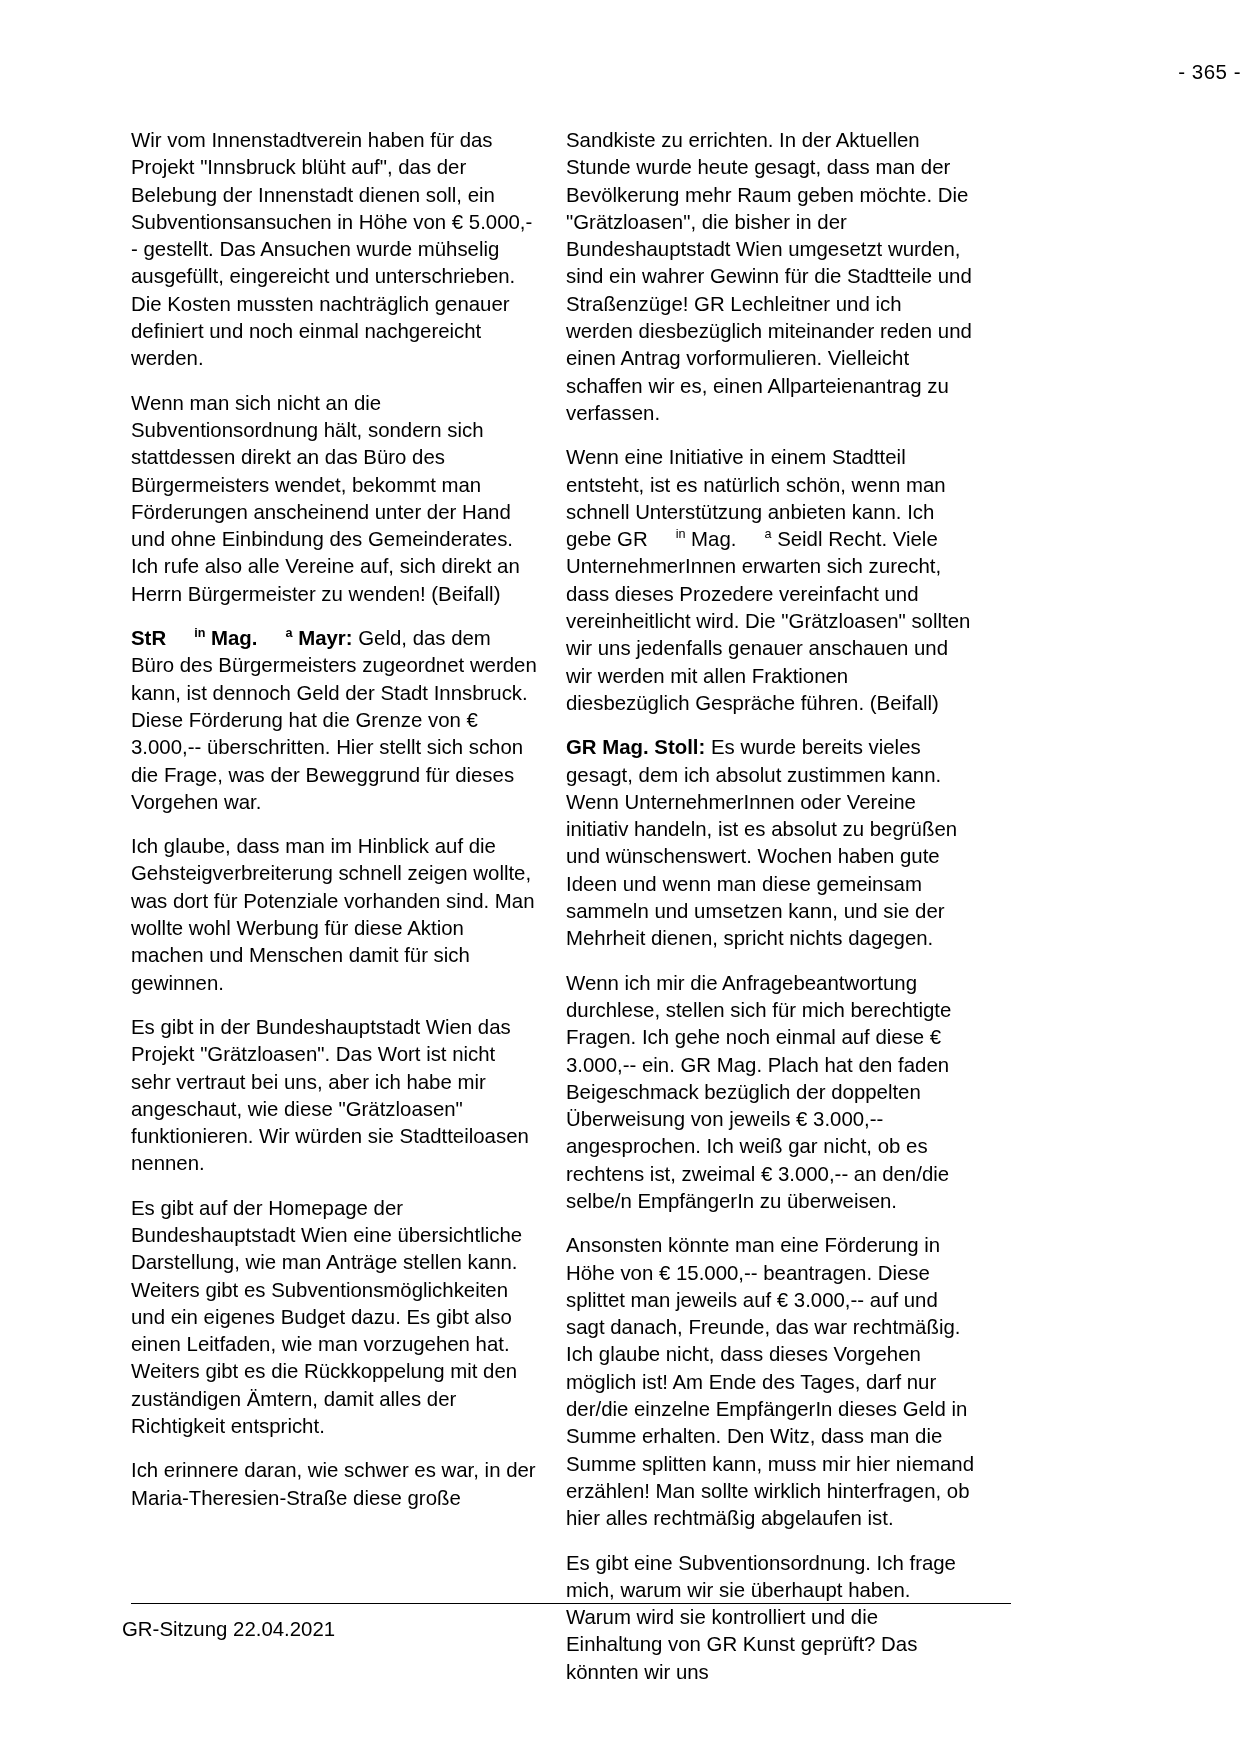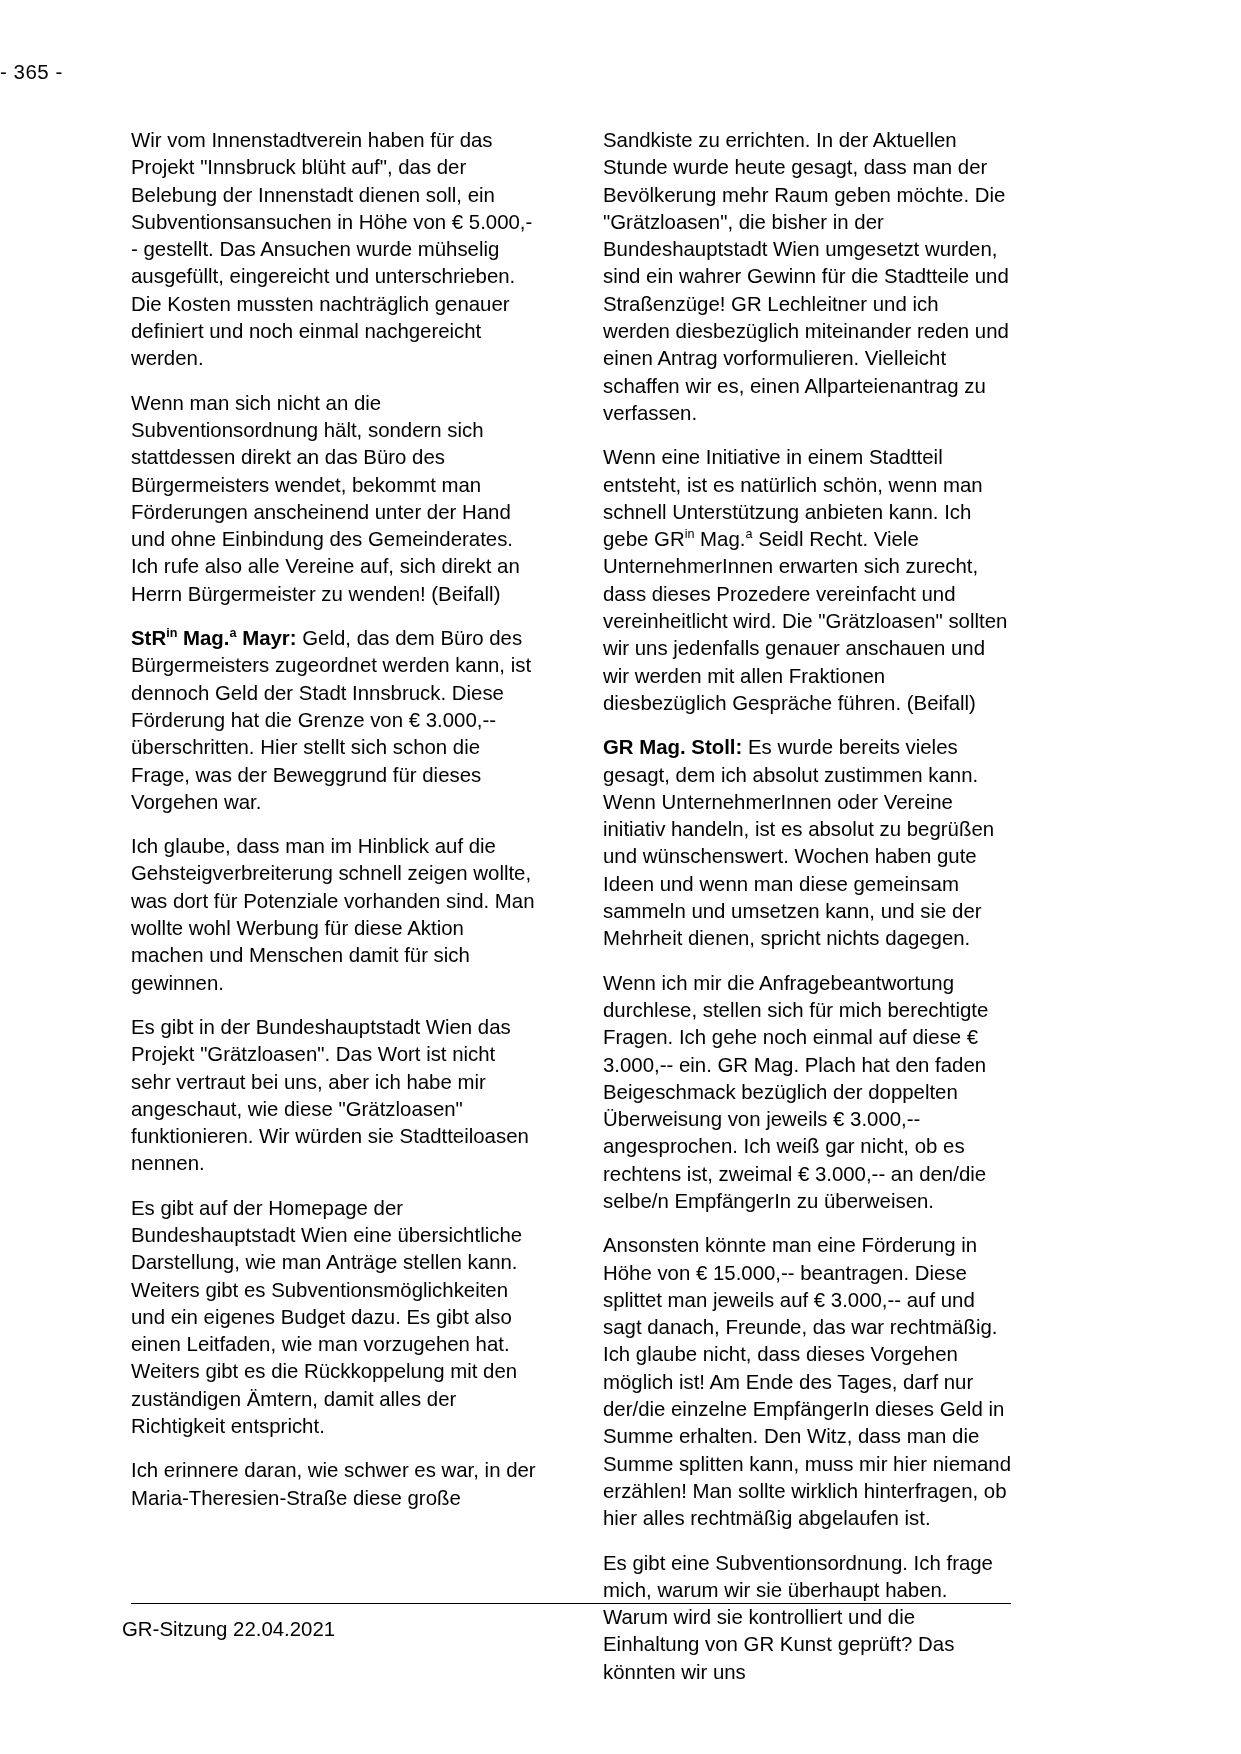--- a/index.html
+++ b/index.html
@@ -20,31 +20,31 @@
     left: 0; top: 0;
     width: 1241px;
     height: 1754px;
     box-sizing: border-box;
   }
   .page-number {
     position: absolute;
     top: 60px;
     left: 0;
     width: 1241px;
-    text-align: left;
+    text-align: right;
     font-size: 20.5px;
     letter-spacing: 0.5px;
   }
   .columns {
     position: absolute;
     top: 127px;
     left: 131px;
     width: 880px;
     display: flex;
-    gap: 64px;
+    gap: 27px;
   }
   .col {
     width: 408px;
   }
   p {
     margin: 0 0 17px 0;
     font-size: 20.4px;
     line-height: 27.3px;
     text-align: left;
     hyphens: manual;
@@ -52,20 +52,21 @@
   p:last-child {
     margin-bottom: 0;
   }
   .speaker {
     font-weight: bold;
   }
   sup {
     font-size: 0.62em;
     vertical-align: super;
     line-height: 0;
+    margin-left: 28px;
   }
   .footer-rule {
     position: absolute;
     left: 131px;
     top: 1603px;
     width: 880px;
     height: 1px;
     background: #000000;
   }
   .footer-text {

